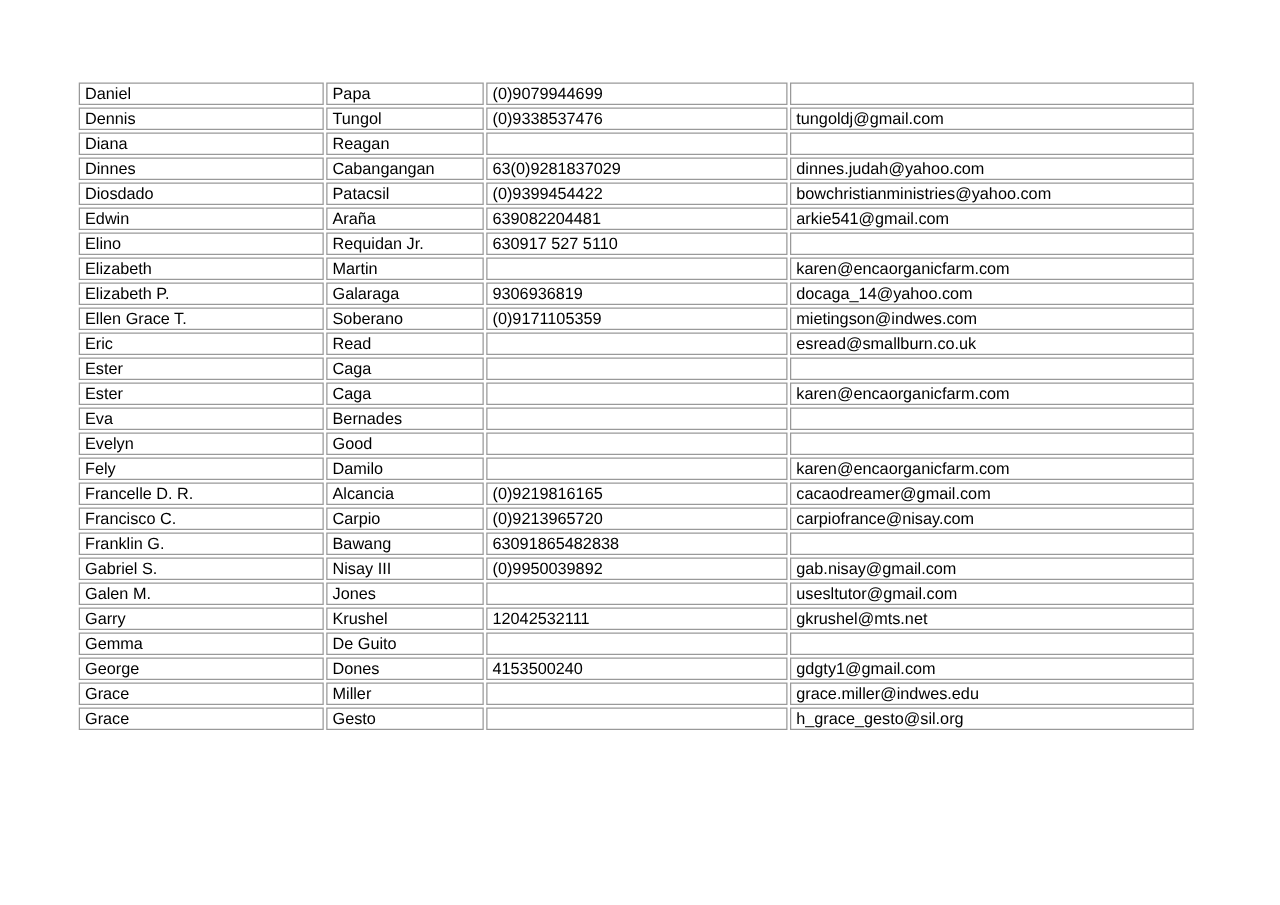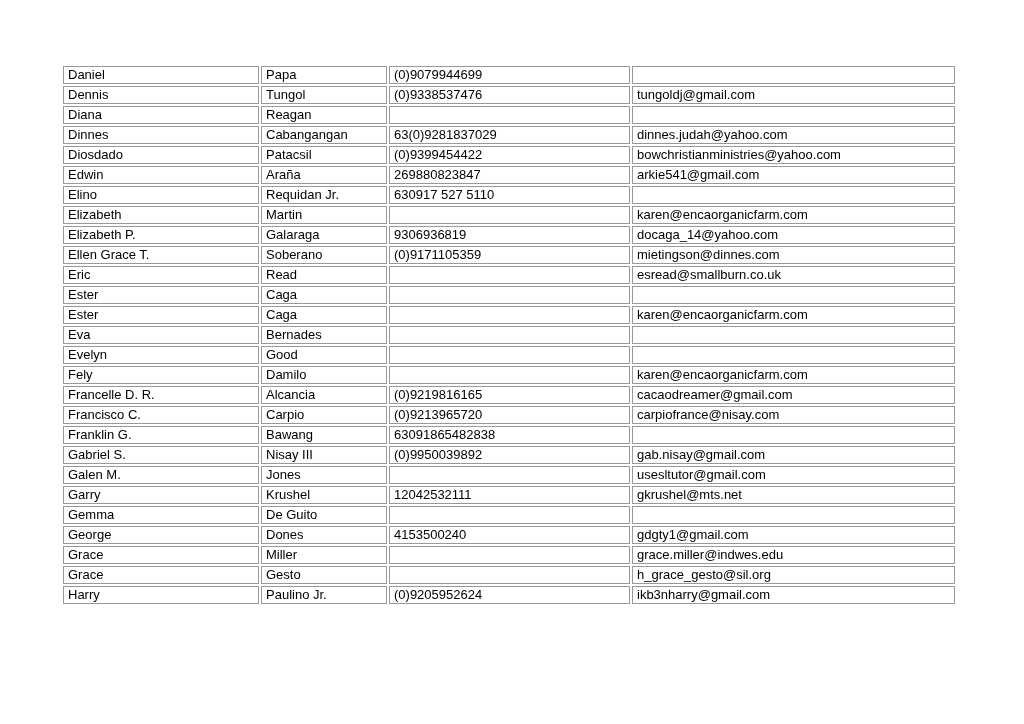--- a/index.html
+++ b/index.html
@@ -79,21 +79,21 @@
         </tr>
         <tr>
           <td>Diosdado</td>
           <td>Patacsil</td>
           <td>(0)9399454422</td>
           <td>bowchristianministries@yahoo.com</td>
         </tr>
         <tr>
           <td>Edwin</td>
           <td>Araña</td>
-          <td>269880823847</td>
+          <td>639082204481</td>
           <td>arkie541@gmail.com</td>
         </tr>
         <tr>
           <td>Elino</td>
           <td>Requidan Jr.</td>
           <td>630917 527 5110</td>
           <td></td>
         </tr>
         <tr>
           <td>Elizabeth</td>
@@ -104,21 +104,21 @@
         <tr>
           <td>Elizabeth P.</td>
           <td>Galaraga</td>
           <td>9306936819</td>
           <td>docaga_14@yahoo.com</td>
         </tr>
         <tr>
           <td>Ellen Grace T.</td>
           <td>Soberano</td>
           <td>(0)9171105359</td>
-          <td>mietingson@dinnes.com</td>
+          <td>mietingson@indwes.com</td>
         </tr>
         <tr>
           <td>Eric</td>
           <td>Read</td>
           <td></td>
           <td>esread@smallburn.co.uk</td>
         </tr>
         <tr>
           <td>Ester</td>
           <td>Caga</td>
@@ -201,22 +201,16 @@
           <td>Grace</td>
           <td>Miller</td>
           <td></td>
           <td>grace.miller@indwes.edu</td>
         </tr>
         <tr>
           <td>Grace</td>
           <td>Gesto</td>
           <td></td>
           <td>h_grace_gesto@sil.org</td>
-        </tr>
-        <tr>
-          <td>Harry</td>
-          <td>Paulino Jr.</td>
-          <td>(0)9205952624</td>
-          <td>ikb3nharry@gmail.com</td>
         </tr>
       </tbody>
   </table>
 </div>
 
 </body></html>

